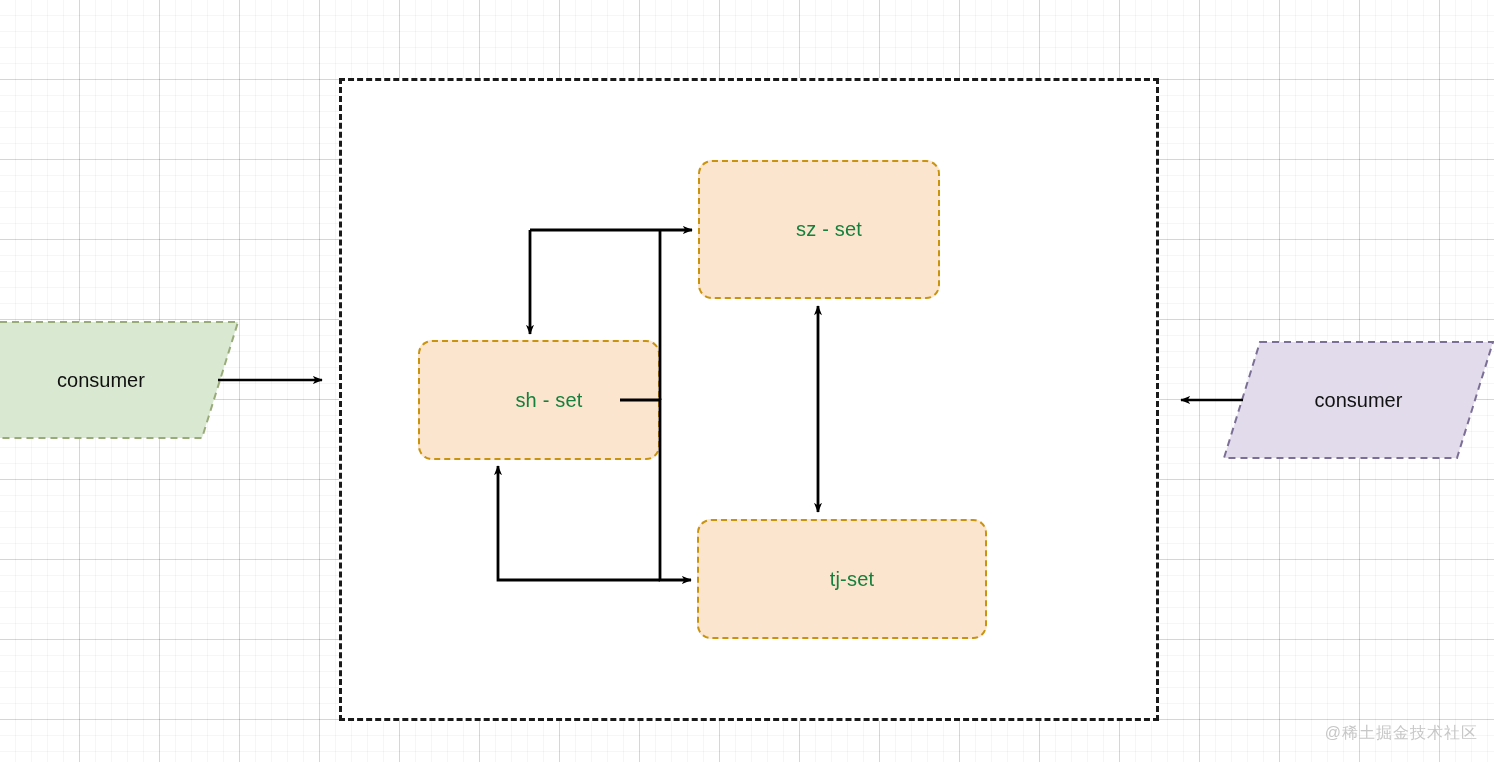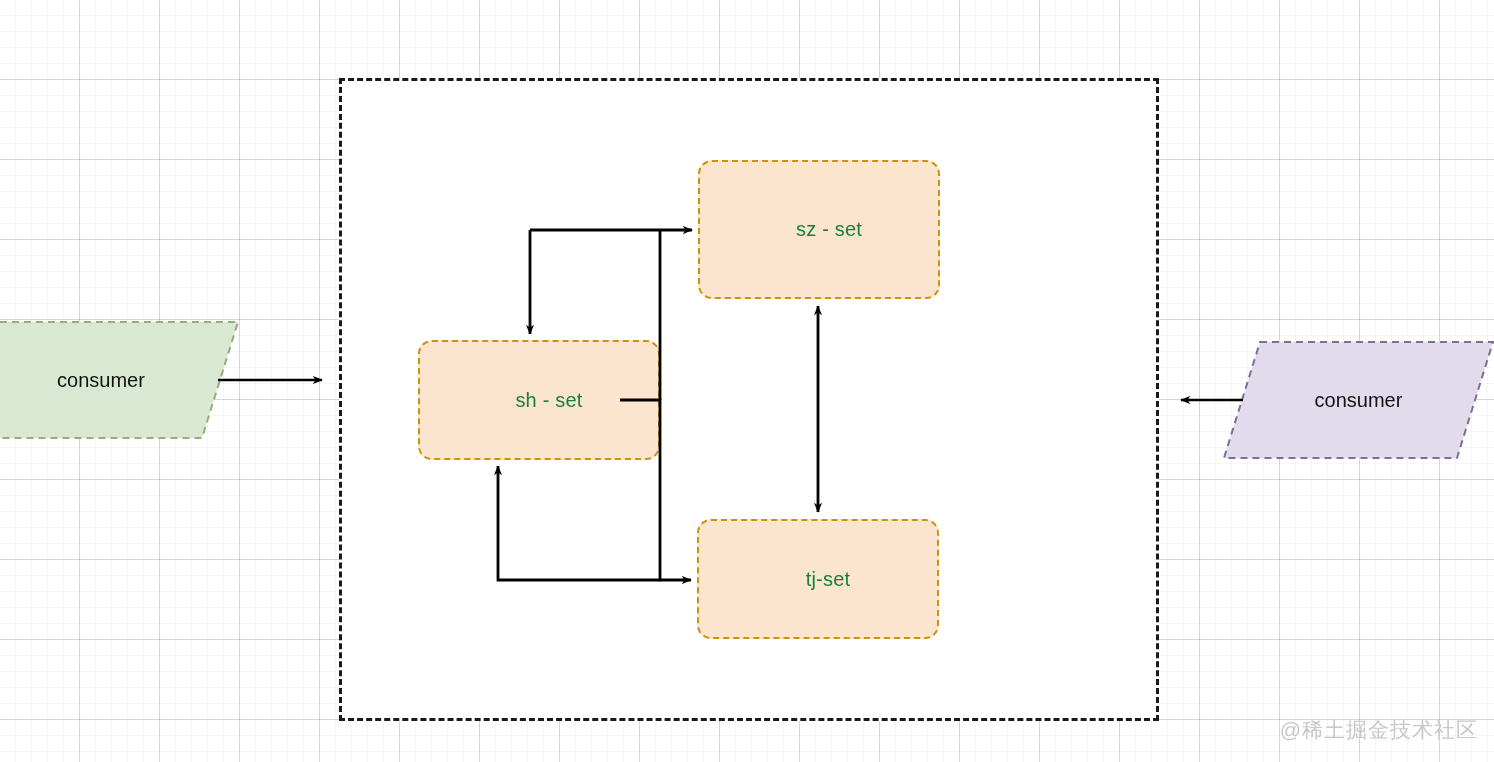--- a/index.html
+++ b/index.html
@@ -47,21 +47,21 @@
     display: flex;
     align-items: center;
     justify-content: center;
     color: #15803d;
     font-size: 20px;
     letter-spacing: 0.2px;
     padding-left: 20px;
   }
   #node-sz { left: 698px; top: 160px;  width: 242px; height: 139px; }
   #node-sh { left: 378px; top: 340px;  width: 242px; height: 120px; margin-left: 40px; }
-  #node-tj { left: 697px; top: 519px;  width: 242px; height: 120px; }
+  #node-tj { left: 697px; top: 519px;  width: 290px; height: 120px; }
 
   
   .actor {
     position: absolute;
     display: flex;
     align-items: center;
     justify-content: center;
     color: #111111;
     font-size: 20px;
   }
@@ -85,21 +85,21 @@
     height: 762px;
     pointer-events: none;
   }
 
   
   .watermark {
     position: absolute;
     right: 16px;
     bottom: 18px;
     color: #c7c7c7;
-    font-size: 21px;
+    font-size: 16px;
     letter-spacing: 1px;
     white-space: nowrap;
   }
 </style>
 </head>
 <body>
 
 <div id="canvas">
 
   <div class="boundary"></div>

